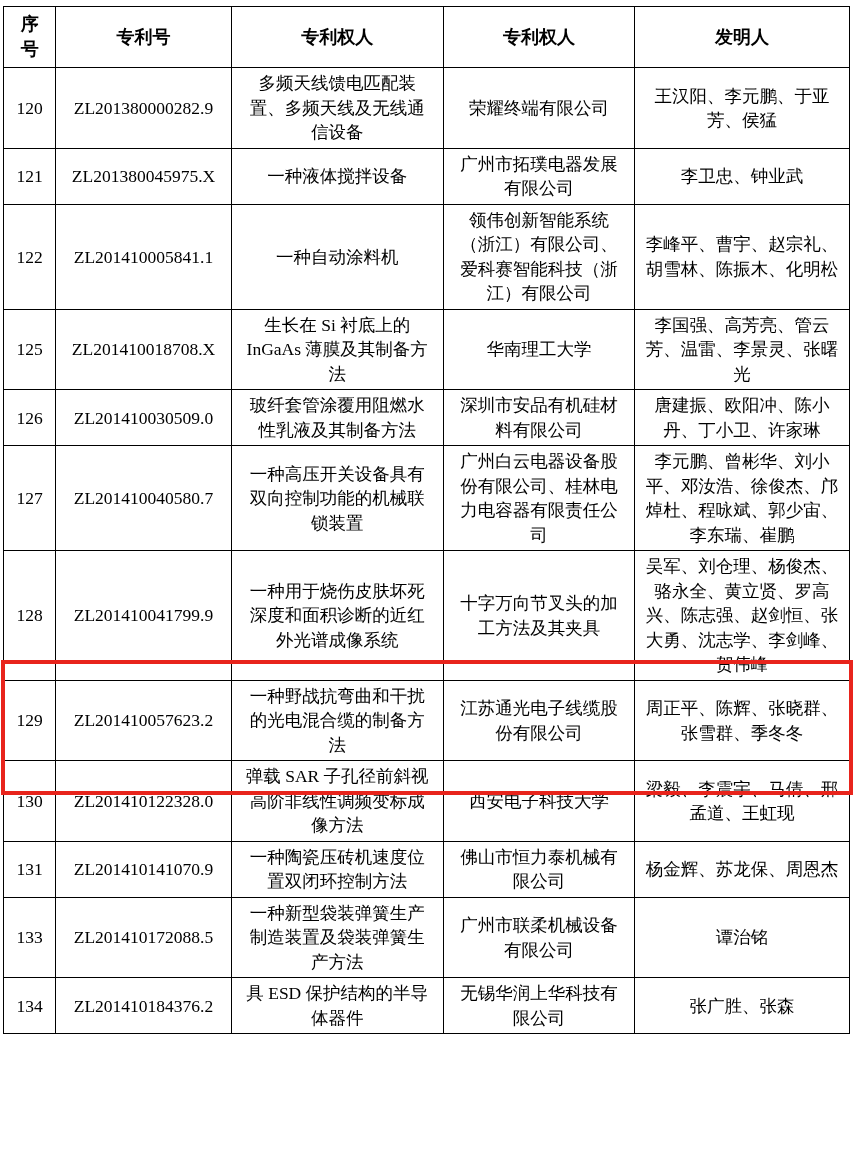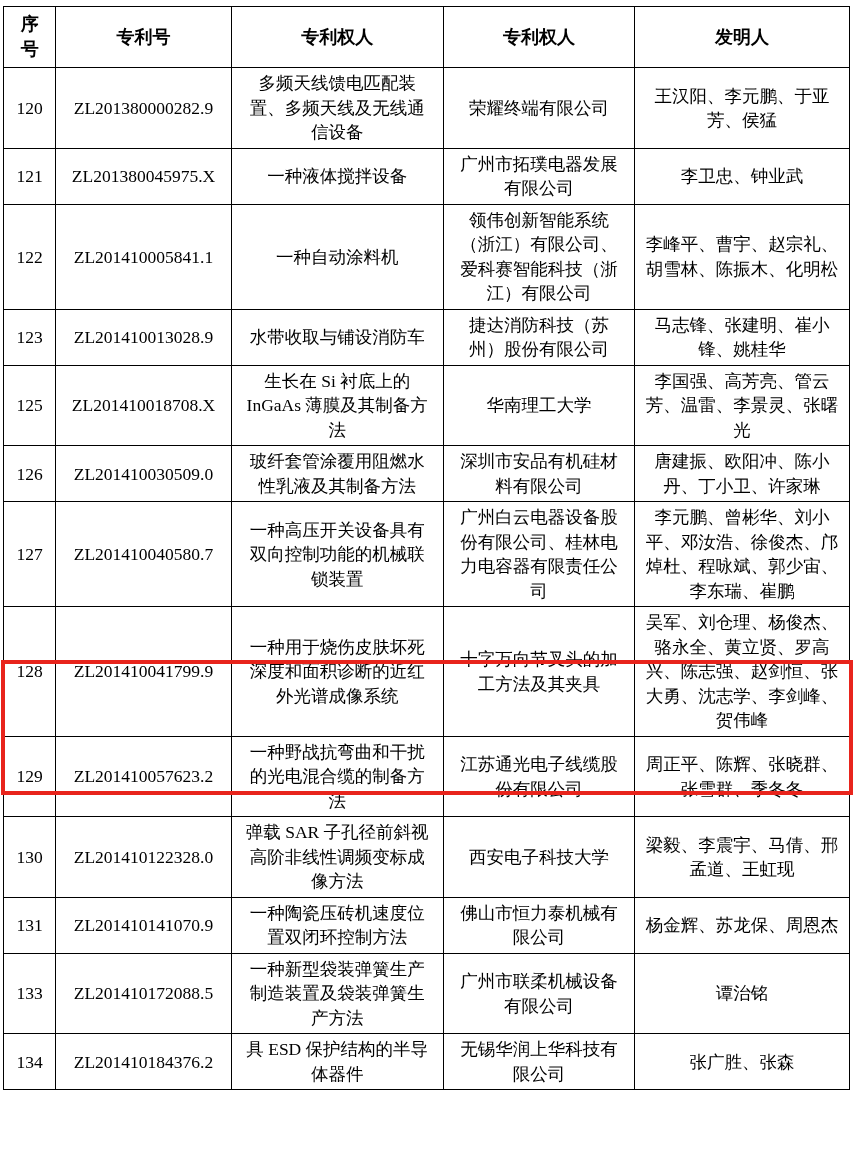--- a/index.html
+++ b/index.html
@@ -85,27 +85,20 @@
           <td class="cell-inventors">李卫忠、钟业武</td>
         </tr>
         <tr>
           <td class="cell-no">122</td>
           <td class="cell-patent-no">ZL201410005841.1</td>
           <td class="cell-title">一种自动涂料机</td>
           <td class="cell-owner">领伟创新智能系统（浙江）有限公司、爱科赛智能科技（浙江）有限公司</td>
           <td class="cell-inventors">李峰平、曹宇、赵宗礼、胡雪林、陈振木、化明松</td>
         </tr>
         <tr>
-          <td class="cell-no">123</td>
-          <td class="cell-patent-no">ZL201410013028.9</td>
-          <td class="cell-title">水带收取与铺设消防车</td>
-          <td class="cell-owner">捷达消防科技（苏州）股份有限公司</td>
-          <td class="cell-inventors">马志锋、张建明、崔小锋、姚桂华</td>
-        </tr>
-        <tr>
           <td class="cell-no">125</td>
           <td class="cell-patent-no">ZL201410018708.X</td>
           <td class="cell-title">生长在 Si 衬底上的 InGaAs 薄膜及其制备方法</td>
           <td class="cell-owner">华南理工大学</td>
           <td class="cell-inventors">李国强、高芳亮、管云芳、温雷、李景灵、张曙光</td>
         </tr>
         <tr>
           <td class="cell-no">126</td>
           <td class="cell-patent-no">ZL201410030509.0</td>
           <td class="cell-title">玻纤套管涂覆用阻燃水性乳液及其制备方法</td>

